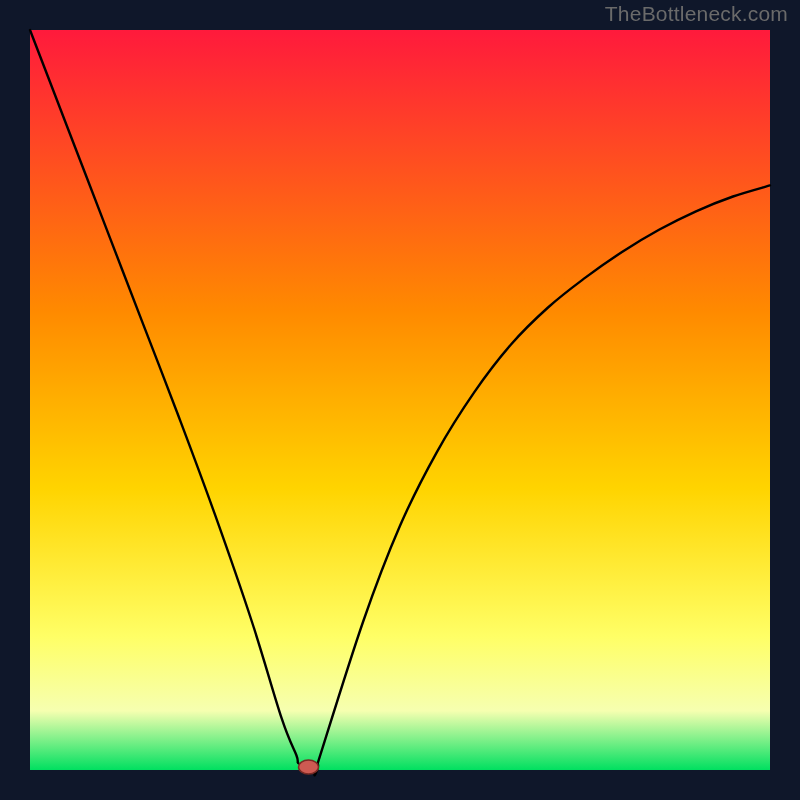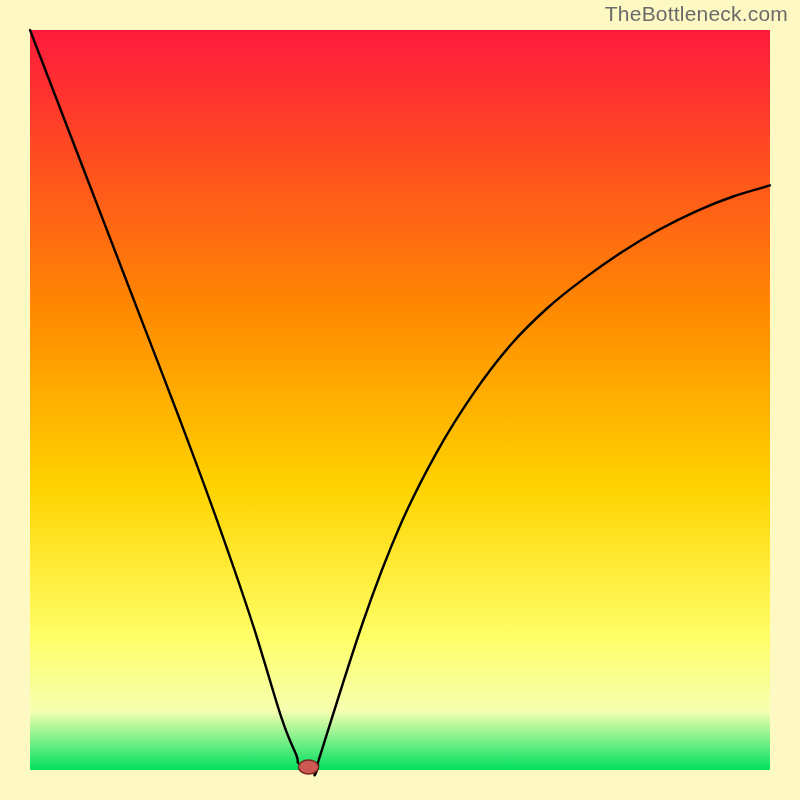--- a/index.html
+++ b/index.html
@@ -8,21 +8,21 @@
     width: 800px;
     height: 800px;
     background: #000000;
     overflow: hidden;
     font-family: Arial, Helvetica, sans-serif;
   }
   .stage {
     position: relative;
     width: 800px;
     height: 800px;
-    background: #fef9c3;
+    background: #0f172a;
   }
   .watermark {
     position: absolute;
     top: 2px;
     right: 12px;
     color: #6a6a6a;
     font-size: 21px;
     letter-spacing: 0.2px;
     user-select: none;
     font-weight: 500;

